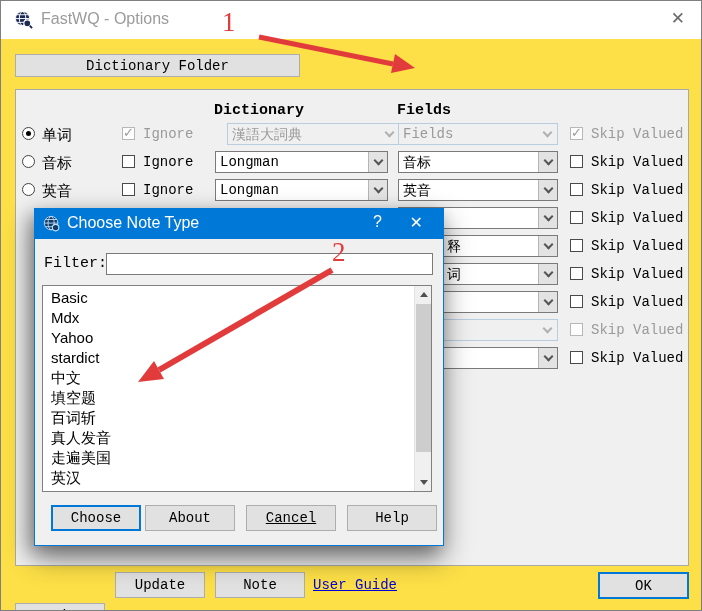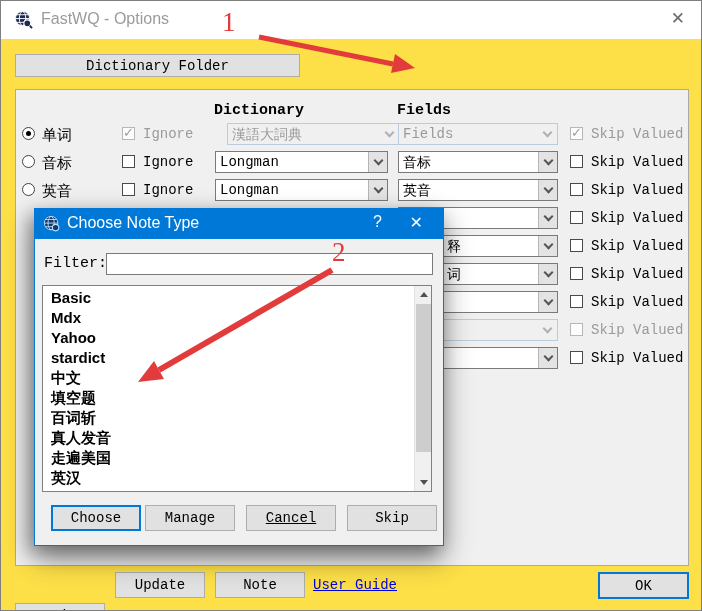--- a/index.html
+++ b/index.html
@@ -56,21 +56,21 @@
   .dialog { position:absolute; left:33px; top:207px; width:410px; height:338px; background:#f0f0f0; border:1px solid #0078d7; box-shadow:0 12px 26px rgba(0,0,0,.45), -6px 6px 16px rgba(0,0,0,.25); z-index:20; }
   .dlg-titlebar { position:absolute; left:0; top:0; width:100%; height:30px; background:#0078d7; }
   .dlg-titlebar .dlg-icon { position:absolute; left:8px; top:6px; width:18px; height:18px; }
   .dlg-titlebar .dlg-title { position:absolute; left:32px; top:5px; font-size:16px; color:#ffffff; }
   .dlg-titlebar .dlg-help { position:absolute; right:55px; top:4px; font-size:16px; color:#fff; padding:0 6px; cursor:pointer; }
   .dlg-titlebar .dlg-close { position:absolute; right:14px; top:4px; font-size:16px; color:#fff; padding:0 6px; cursor:pointer; }
 
   .filter-label { position:absolute; left:9px; top:46px; font-family:"Liberation Mono","DejaVu Sans Mono",monospace; font-size:15px; color:#000; }
   .filter-input { position:absolute; left:71px; top:44px; width:327px; height:22px; background:#fff; border:1px solid #7a7a7a; font-size:14px; padding:0 4px; font-family:"Liberation Sans",sans-serif; }
 
-  .listbox { position:absolute; left:7px; top:76px; width:390px; height:207px; background:#fff; border:1px solid #808080; overflow:hidden;font-weight:bold; }
+  .listbox { position:absolute; left:7px; top:76px; width:390px; height:207px; background:#fff; border:1px solid #808080; overflow:hidden; }
   .listbox .item { height:20px; line-height:20px; padding-left:8px; font-size:15px; color:#000; cursor:pointer; white-space:nowrap; }
   .scrollbar { position:absolute; right:0; top:0; width:17px; height:100%; background:#f0f0f0; border-left:1px solid #e3e3e3; }
   .sb-up, .sb-down { position:absolute; left:0; width:17px; height:17px; display:flex; align-items:center; justify-content:center; cursor:pointer; }
   .sb-up { top:0; } .sb-down { bottom:0; }
   .tri-up { width:0; height:0; border-left:4px solid transparent; border-right:4px solid transparent; border-bottom:5px solid #505050; }
   .tri-down { width:0; height:0; border-left:4px solid transparent; border-right:4px solid transparent; border-top:5px solid #505050; }
   .sb-thumb { position:absolute; left:1px; top:18px; width:15px; height:148px; background:#cdcdcd; cursor:grab; }
 
   .dlg-buttons { position:absolute; left:0; top:296px; width:100%; }
   .dlg-buttons .btn { position:absolute; top:0; width:90px; height:26px; }
@@ -289,23 +289,23 @@
           </div>
         <div class="sb-thumb"></div>
         <div class="sb-down">
             <i class="tri-down"></i>
           </div>
       </div>
     </div>
 
     <div class="dlg-buttons">
       <div class="btn default" style="left:9px;margin-left:7px;">Choose</div>
-      <div class="btn" style="left:110px;">Manage</div>
+      <div class="btn" style="left:110px;">About</div>
       <div class="btn" style="left:211px;text-decoration:underline;">Cancel</div>
-      <div class="btn" style="left:312px;">Skip</div>
+      <div class="btn" style="left:312px;">Help</div>
     </div>
   </div>
 
   <span class="annot-num" style="left:221px; top:6px;">1</span>
   <span class="annot-num" style="left:331px; top:236px;">2</span>
   <svg class="annot" style="left:0; top:0;" width="702" height="611">
     <g fill="#e23b3b" stroke="#e23b3b">
       <line x1="258" y1="36" x2="392" y2="63" stroke-width="5"></line>
       <polygon points="414,67 390,72 394,53" stroke="none"></polygon>
       <line x1="331" y1="269" x2="158" y2="369" stroke-width="6"></line>

